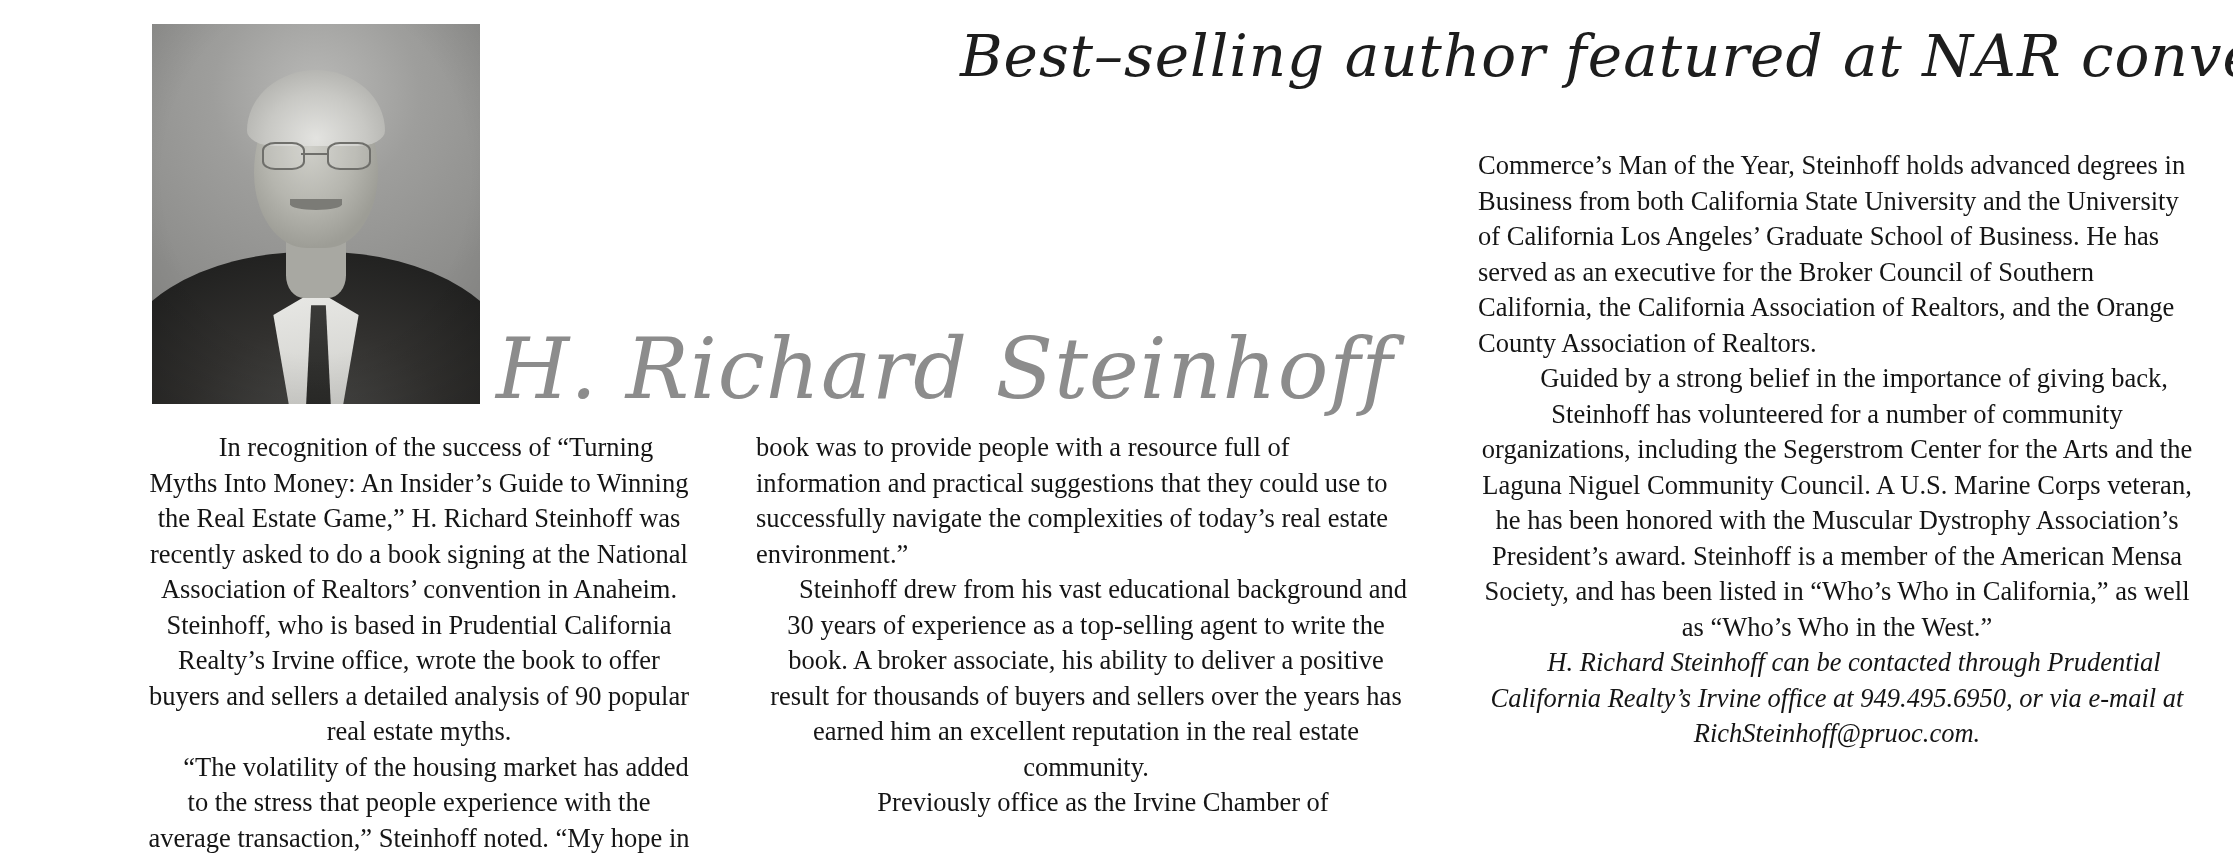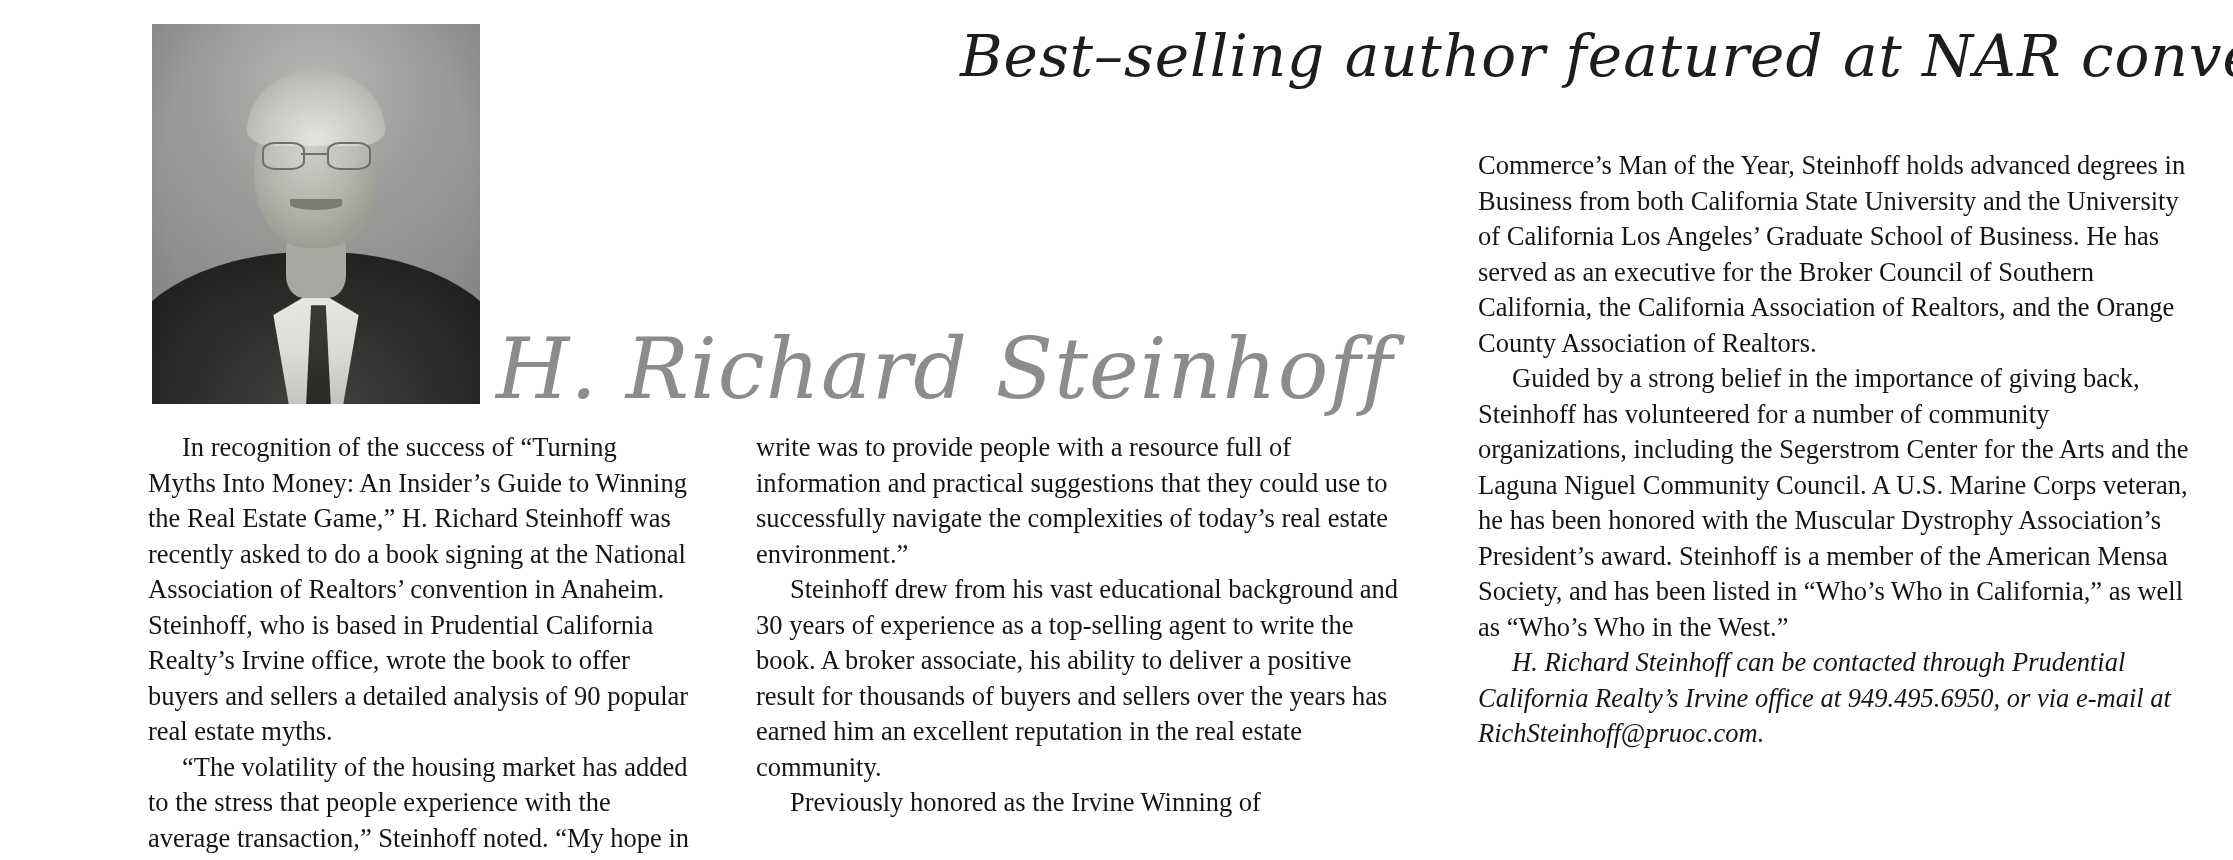--- a/index.html
+++ b/index.html
@@ -165,20 +165,21 @@
     font-size: 26.5px;
     line-height: 1.34;
     color: #151515;
     text-align: left;
   }
   .col p {
     margin: 0;
   }
   .col p.indent {
     text-indent: 34px;
+    text-align: center;
   }
   .col p.italic {
     font-style: italic;
   }
 
   #col1 { left: 148px; top: 430px; width: 542px; }
   #col2 { left: 756px; top: 430px; width: 660px; }
   #col3 { left: 1478px; top: 148px; width: 718px; }
 </style>
 </head>
@@ -203,23 +204,23 @@
   </div>
 
   <div class="name">H. Richard Steinhoff</div>
 
   <div class="col" id="col1">
     <p class="indent">In recognition of the success of “Turning Myths Into Money: An Insider’s Guide to Winning the Real Estate Game,” H. Richard Steinhoff was recently asked to do a book signing at the National Association of Realtors’ convention in Anaheim. Steinhoff, who is based in Prudential California Realty’s Irvine office, wrote the book to offer buyers and sellers a detailed analysis of 90 popular real estate myths.</p>
     <p class="indent">“The volatility of the housing market has added to the stress that people experience with the average transaction,” Steinhoff noted. “My hope in writing this</p>
   </div>
 
   <div class="col" id="col2">
-    <p>write was to provide people with a resource full of information and practical suggestions that they could use to successfully navigate the complexities of today’s real estate environment.”</p>
+    <p>book was to provide people with a resource full of information and practical suggestions that they could use to successfully navigate the complexities of today’s real estate environment.”</p>
     <p class="indent">Steinhoff drew from his vast educational background and 30 years of experience as a top-selling agent to write the book. A broker associate, his ability to deliver a positive result for thousands of buyers and sellers over the years has earned him an excellent reputation in the real estate community.</p>
-    <p class="indent">Previously honored as the Irvine Winning of</p>
+    <p class="indent">Previously office as the Irvine Chamber of</p>
   </div>
 
   <div class="col" id="col3">
     <p>Commerce’s Man of the Year, Steinhoff holds advanced degrees in Business from both California State University and the University of California Los Angeles’ Graduate School of Business. He has served as an executive for the Broker Council of Southern California, the California Association of Realtors, and the Orange County Association of Realtors.</p>
     <p class="indent">Guided by a strong belief in the importance of giving back, Steinhoff has volunteered for a number of community organizations, including the Segerstrom Center for the Arts and the Laguna Niguel Community Council. A U.S. Marine Corps veteran, he has been honored with the Muscular Dystrophy Association’s President’s award. Steinhoff is a member of the American Mensa Society, and has been listed in “Who’s Who in California,” as well as “Who’s Who in the West.”</p>
     <p class="indent italic">H. Richard Steinhoff can be contacted through Prudential California Realty’s Irvine office at 949.495.6950, or via e-mail at RichSteinhoff@pruoc.com.</p>
   </div>
 
 </div>
 

